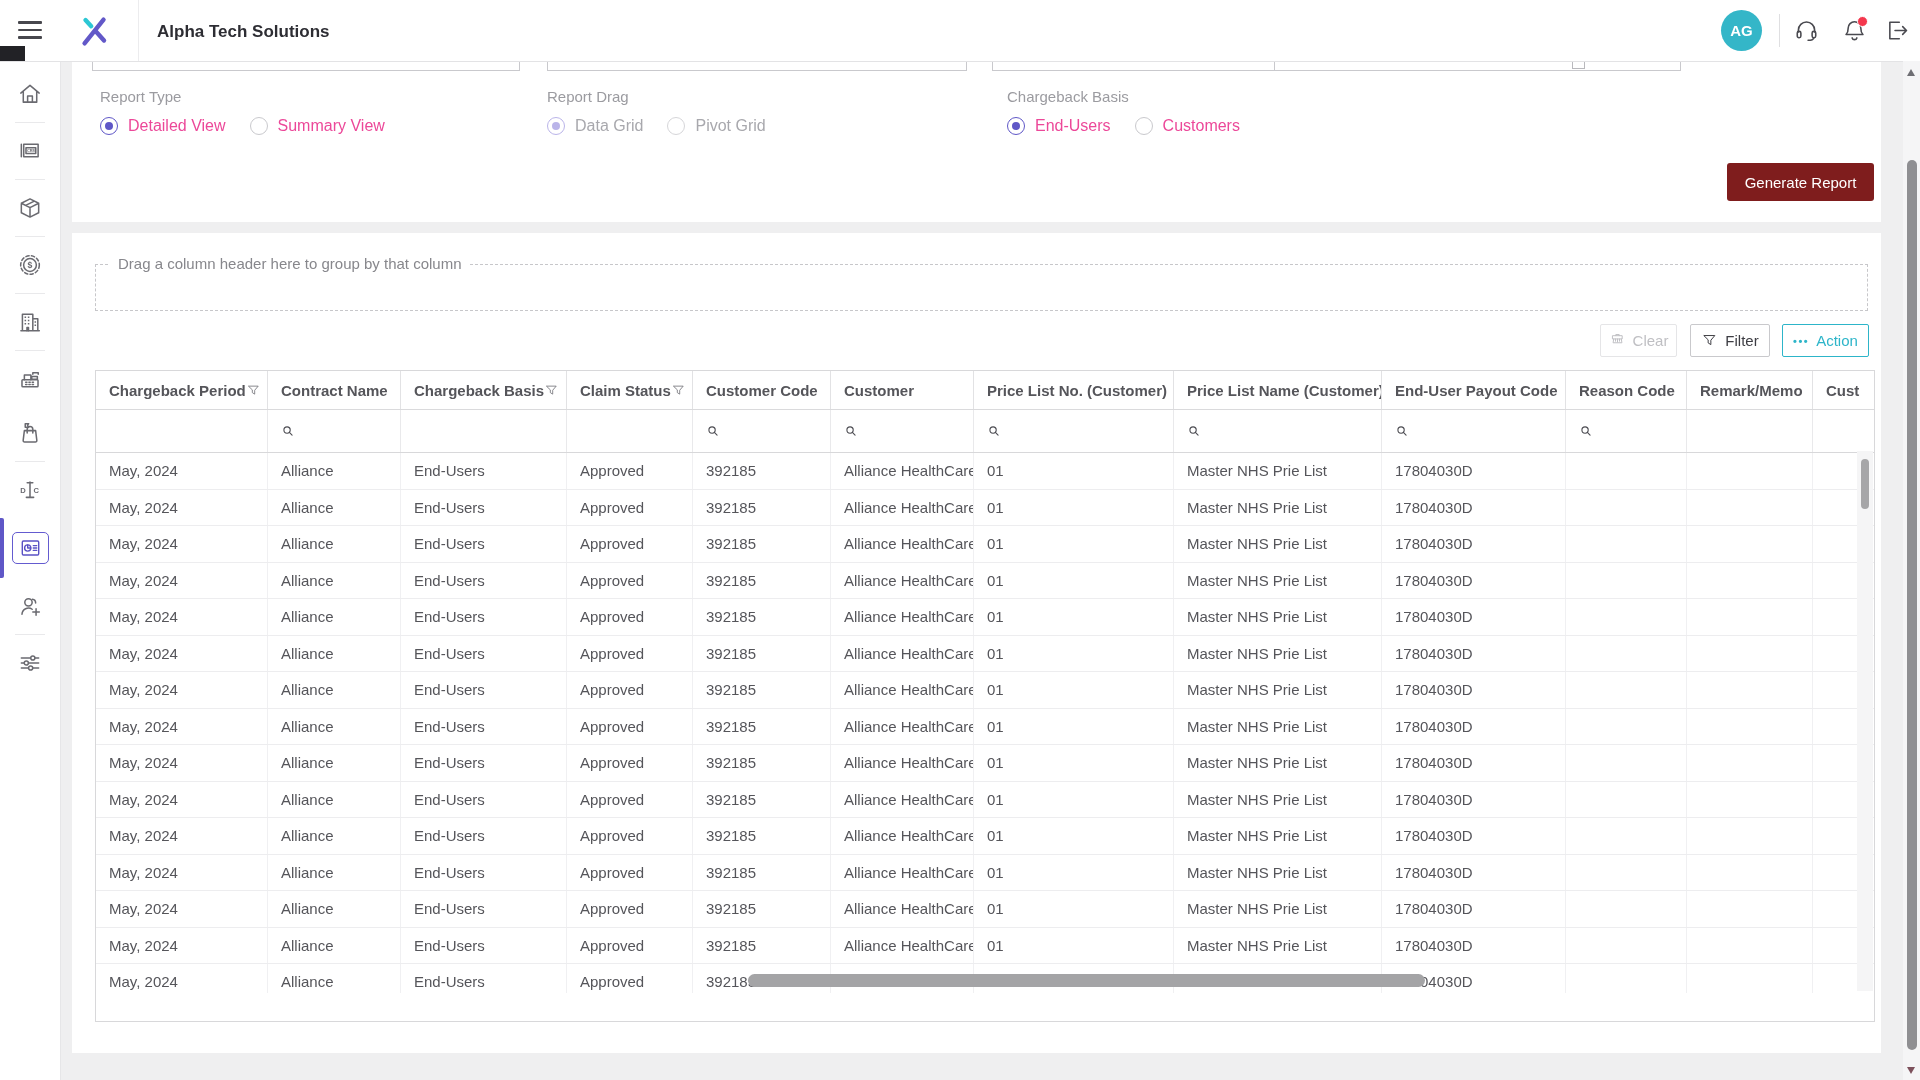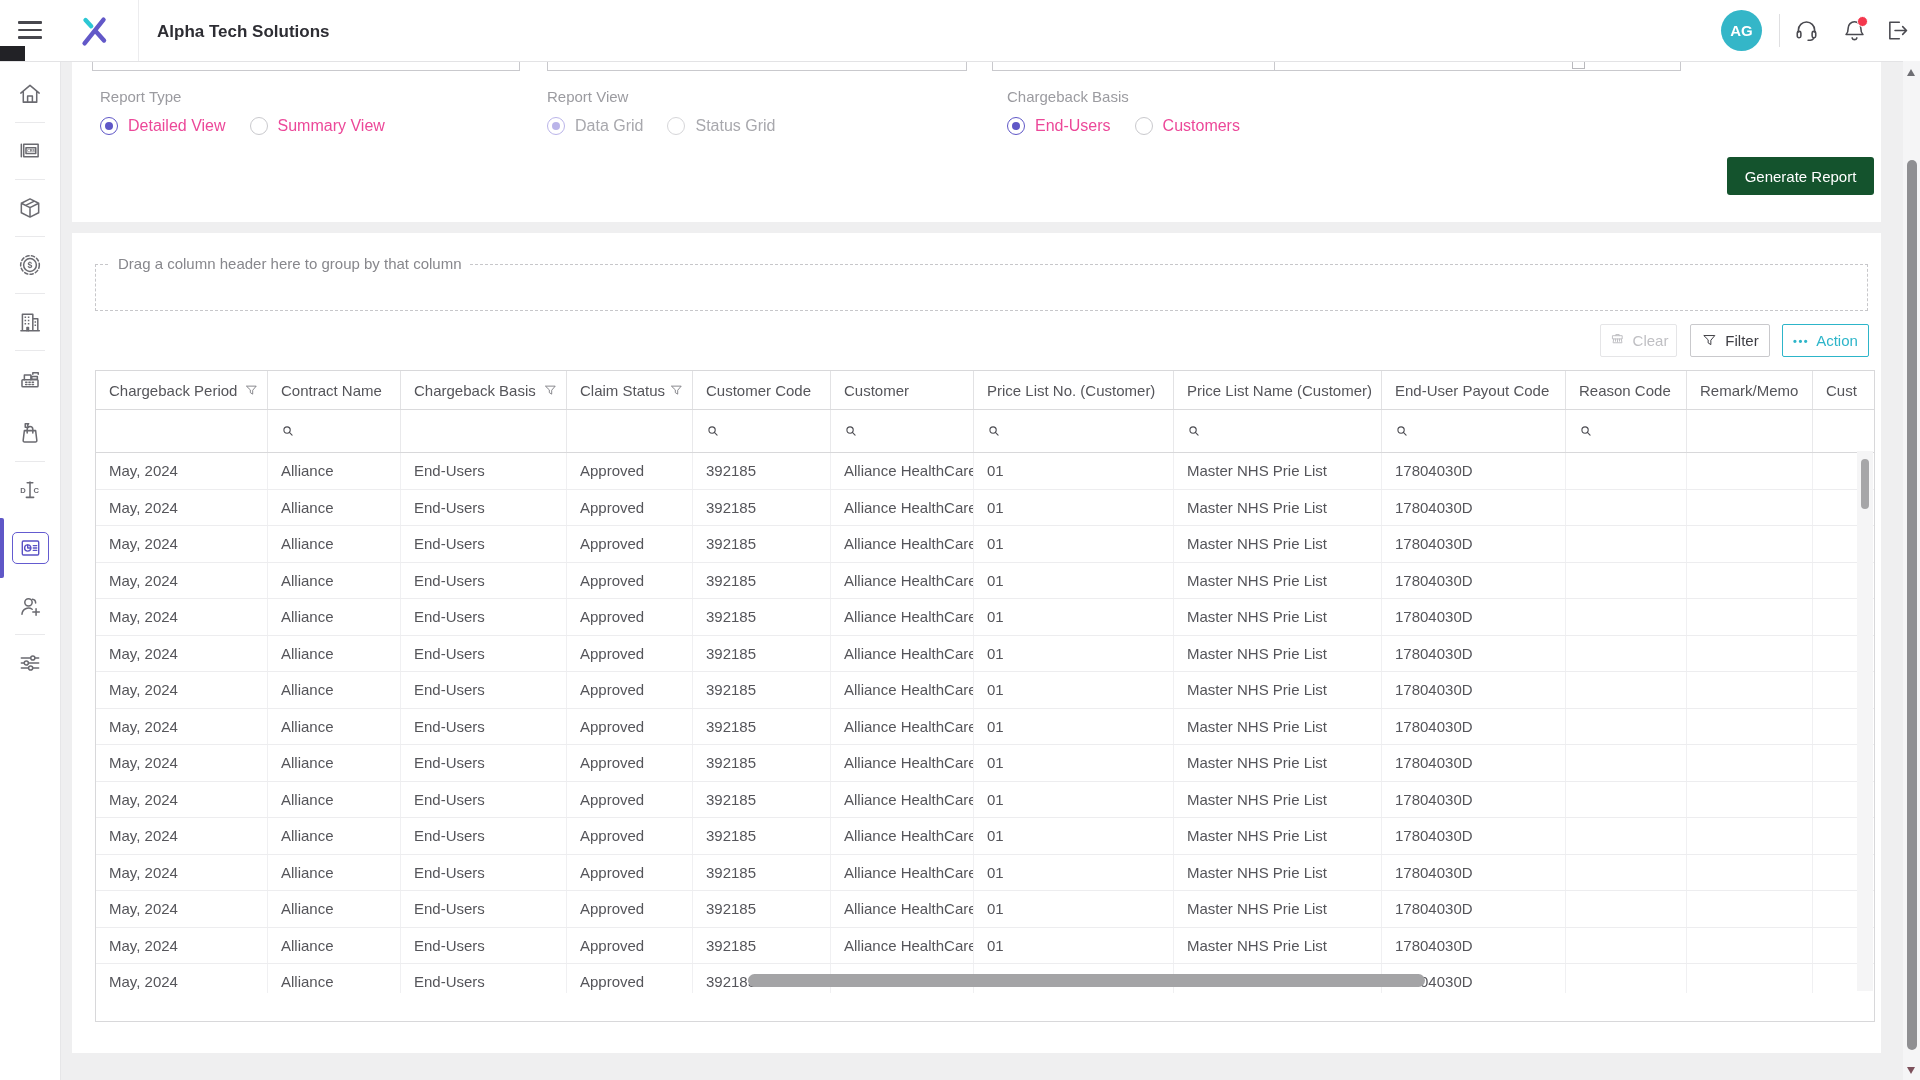--- a/index.html
+++ b/index.html
@@ -74,21 +74,21 @@
   .radio{width:18px;height:18px;border:1.5px solid #c9c9cd;border-radius:50%;box-sizing:border-box;
          position:relative;background:#fff;flex:none;}
   .radio.checked{border-color:#5f57c7;}
   .radio.checked::after{content:'';position:absolute;left:3.5px;top:3.5px;width:8px;height:8px;
                         border-radius:50%;background:#5f57c7;}
   .radio.disabled{border-color:#d6d6d9;}
   .radio.checked.disabled{border-color:#bab4e9;}
   .radio.checked.disabled::after{background:#bab4e9;}
   .rlabel{font-size:16px;color:#ec4899;}
   .rlabel.disabled{color:#a8a8ad;}
-  .gen-btn{position:absolute;left:1655px;top:96px;width:147px;height:38px;background:#14532d;
+  .gen-btn{position:absolute;left:1655px;top:102px;width:147px;height:38px;background:#7f1d1d;
            color:#fff;border:none;border-radius:3px;font-size:15px;cursor:pointer;
            font-family:"Liberation Sans",sans-serif;}
 
   
   .group-box{position:absolute;left:23px;top:31px;width:1773px;height:47px;
              border:1px dashed #c7c7ca;box-sizing:border-box;}
   .group-legend{position:absolute;top:-10px;left:14px;background:#fff;padding:0 8px;
                 font-size:15px;color:#87878c;white-space:nowrap;}
 
   
@@ -97,21 +97,21 @@
         font-family:"Liberation Sans",sans-serif;}
   .clearb{left:1528px;width:77px;border:1px solid #e5e5e7;color:#bfbfc3;}
   .filterb{left:1618px;width:80px;border:1px solid #c9c9cc;color:#3d3d43;}
   .actionb{left:1710px;width:87px;border:1px solid #2db5c9;color:#2db5c9;}
   .gbtn .icon{width:17px;height:17px;}
   .dots{font-size:11px;letter-spacing:1.5px;font-weight:700;}
 
   
   .tbl{position:absolute;left:23px;top:137px;width:1780px;height:652px;border:1px solid #d8d8da;
        background:#fff;box-sizing:border-box;}
-  .thead{display:flex;height:38px;border-bottom:1px solid #dadadc;}
+  .thead{display:flex;height:38px;border-bottom:1px solid #dadadc;font-weight:bold;}
   .th{display:flex;align-items:center;padding:0 8px 0 13px;box-sizing:border-box;
       border-right:1px solid #e2e2e4;font-size:15px;color:#55555a;white-space:nowrap;
       overflow:hidden;flex:none;cursor:pointer;}
   .th:last-child{border-right:none;}
   .funn{margin-left:auto;width:15px;height:15px;color:#6f6f75;flex:none;}
   .funn svg{stroke-width:1.3;}
   .tfilter{display:flex;height:42px;border-bottom:1px solid #d8d8da;}
   .fc{display:flex;align-items:center;padding-left:13px;box-sizing:border-box;
       border-right:1px solid #e9e9eb;flex:none;cursor:text;}
   .fc:last-child{border-right:none;}
@@ -282,29 +282,29 @@
           <span class="rlabel">Detailed View</span>
           </label>
         <label class="ropt">
           <span class="radio"></span>
           <span class="rlabel">Summary View</span>
           </label>
       </div>
     </div>
 
     <div class="fgroup g2">
-      <div class="flabel">Report View</div>
+      <div class="flabel">Report Drag</div>
       <div class="opts">
         <label class="ropt">
           <span class="radio checked disabled"></span>
           <span class="rlabel disabled">Data Grid</span>
           </label>
         <label class="ropt">
           <span class="radio disabled"></span>
-          <span class="rlabel disabled">Status Grid</span>
+          <span class="rlabel disabled">Pivot Grid</span>
           </label>
       </div>
     </div>
 
     <div class="fgroup g3">
       <div class="flabel">Chargeback Basis</div>
       <div class="opts">
         <label class="ropt">
           <span class="radio checked"></span>
           <span class="rlabel">End-Users</span>

